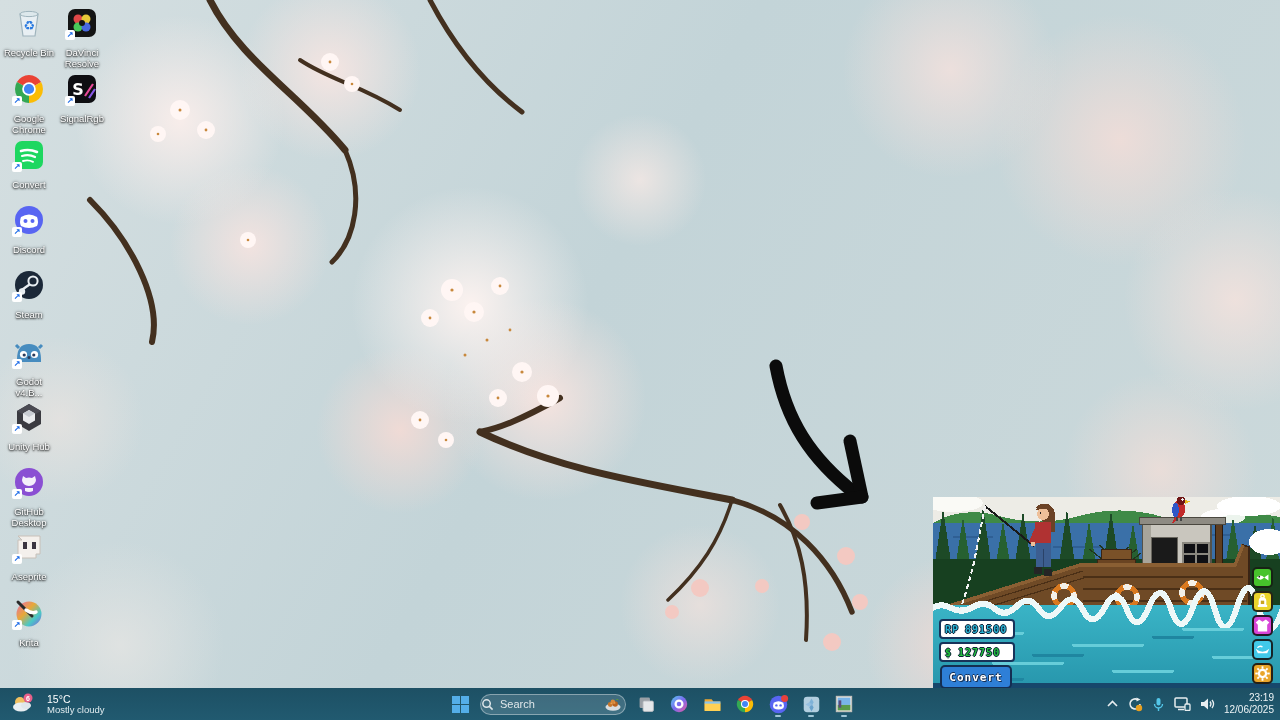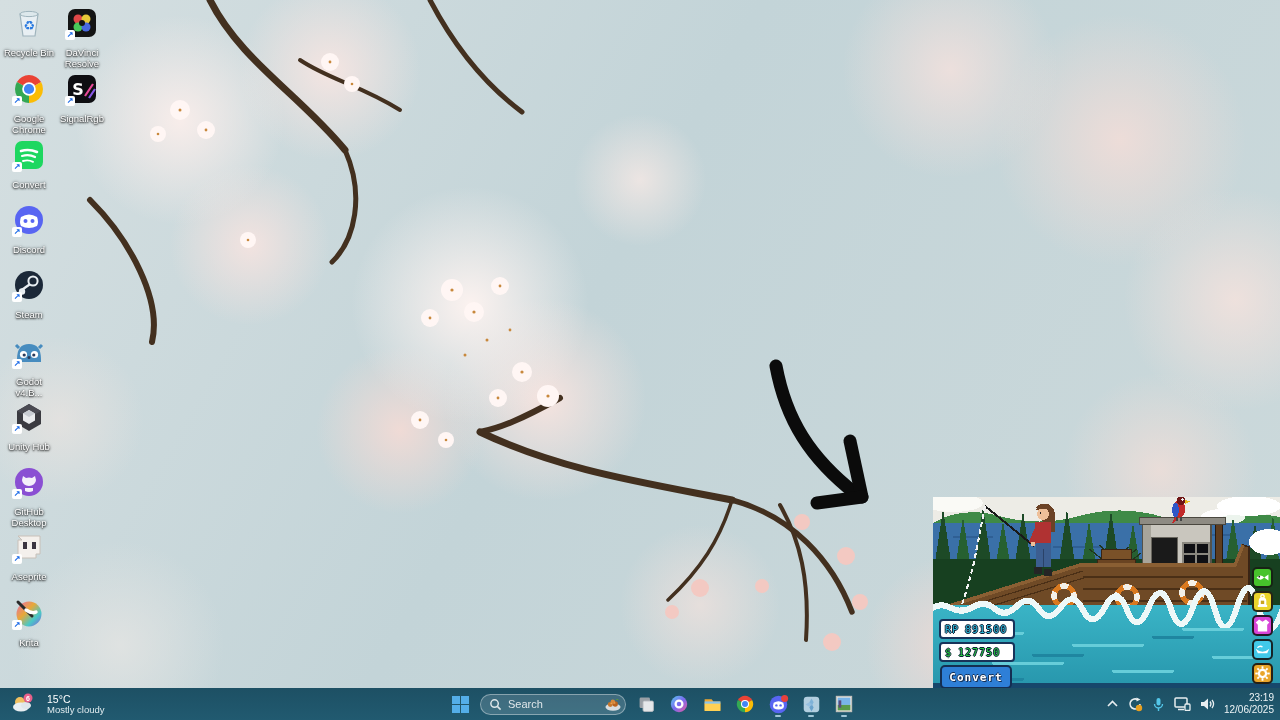--- a/index.html
+++ b/index.html
@@ -37,21 +37,21 @@
 
   
   .arrow-svg{position:absolute;inset:0;pointer-events:none;}
 
   
   .game{position:absolute;left:933px;top:497px;width:347px;height:191px;overflow:hidden;
     font-family:"DejaVu Sans Mono",monospace;}
   .game svg.scene{position:absolute;inset:0;}
   .gbox{position:absolute;left:6px;width:76px;height:17px;background:#fff;
     border:2px solid #17335a;border-radius:4px;display:flex;align-items:center;
-    padding:8px 4px;box-sizing:border-box;font-weight:normal;font-size:10px;letter-spacing:1px;}
+    padding:8px 4px;box-sizing:border-box;font-weight:bold;font-size:10px;letter-spacing:1px;}
   .gbox .glabel{margin-right:6px;}
   .gbox .gvalue{flex:1;}
   .rp-text{color:#2bb3d4;text-shadow:1px 0 #0e2238,-1px 0 #0e2238,0 1px #0e2238,0 -1px #0e2238;}
   .money-text{color:#23c13d;text-shadow:1px 0 #0e2238,-1px 0 #0e2238,0 1px #0e2238,0 -1px #0e2238;}
   .convert{position:absolute;left:7px;top:168px;width:72px;height:24px;background:#2e7fd7;
     border:2px solid #142e52;border-radius:5px;color:#fff;font-weight:bold;font-size:11px;
     letter-spacing:1px;display:flex;align-items:center;justify-content:center;cursor:pointer;
     text-shadow:1px 1px #142e52,-1px 0 #142e52,0 -1px #142e52;box-sizing:border-box;
     font-family:"DejaVu Sans Mono",monospace;}
   .gbtn-col{position:absolute;left:319px;top:70px;display:flex;flex-direction:column;gap:3px;}
@@ -66,21 +66,21 @@
   .weather .wtxt{display:flex;flex-direction:column;line-height:1.15;}
   .weather .t1{font-size:10.5px;color:#fff;}
   .weather .t2{font-size:9.5px;color:#dfeaee;}
   .centerbar{position:absolute;left:447px;top:0;height:32px;display:flex;align-items:center;gap:7px;}
   .tb-icon{position:relative;width:26px;height:28px;display:flex;align-items:center;
     justify-content:center;cursor:pointer;border-radius:4px;}
   .tb-icon .dot{position:absolute;bottom:1px;left:50%;transform:translateX(-50%);
     width:6px;height:2.5px;border-radius:2px;background:#9fc6d6;}
   .searchbox{width:146px;height:21px;border-radius:11px;background:rgba(235,244,248,.16);
     border:1px solid rgba(255,255,255,.38);display:flex;align-items:center;gap:6px;
-    padding:0 3px 0 8px;box-sizing:border-box;cursor:pointer;}
+    padding:0 3px 0 0;box-sizing:border-box;cursor:pointer;}
   .searchbox .stext{font-size:11px;color:#dfe7ea;flex:1;}
   .tray{position:absolute;right:6px;top:0;height:32px;display:flex;align-items:center;gap:9px;}
   .tray .titem{display:flex;align-items:center;justify-content:center;cursor:pointer;}
   .clock{text-align:right;font-size:10px;line-height:1.25;color:#eef4f6;cursor:pointer;}
 </style>
 </head>
 <body>
 
 <div id="screen">
 

